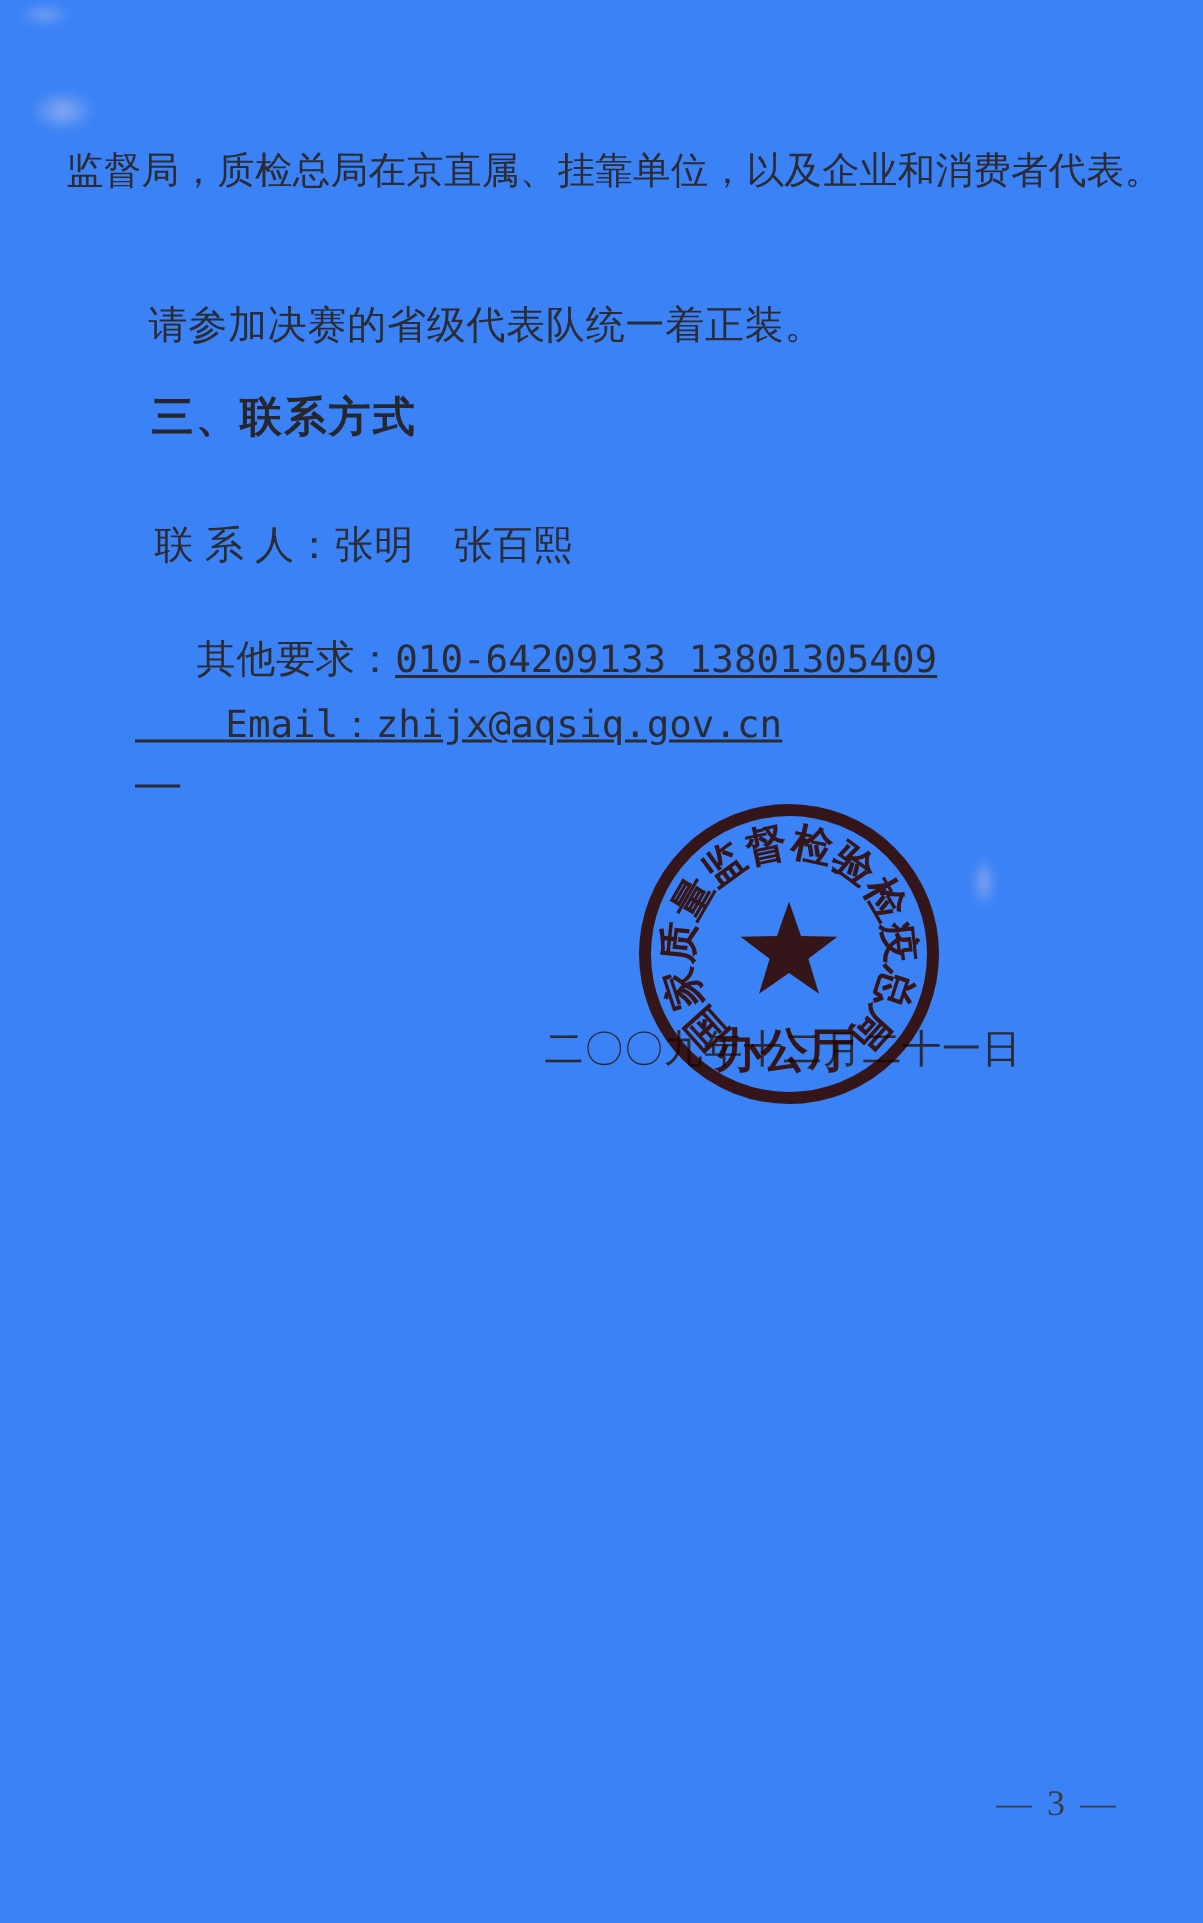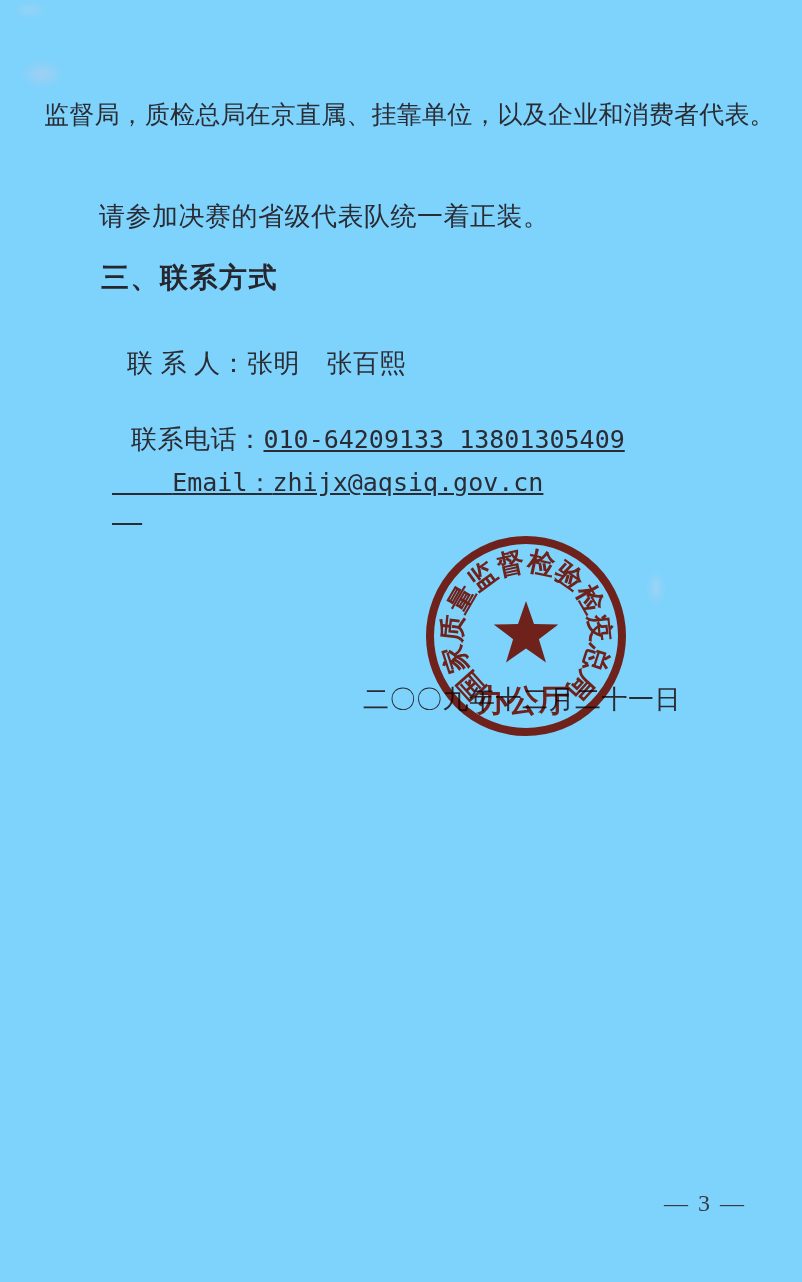--- a/index.html
+++ b/index.html
@@ -1,18 +1,18 @@
 <!DOCTYPE html>
 <html><head>
 <meta charset="utf-8">
 <style>
   html,body{margin:0;padding:0;background:#ffffff;}
   .page{
     position:relative;width:802px;height:1282px;margin:0;
-    background:#7dd3fc;overflow:hidden;
+    background:#3b82f6;overflow:hidden;
     font-family:"Liberation Serif",serif;color:#2b2b33;
   }
   .line{position:absolute;white-space:pre;line-height:1.2;}
   .body-text{font-size:25px;letter-spacing:0.2px;}
   .indent-text{font-size:26px;letter-spacing:0.5px;}
   .kai-bold{font-size:27px;font-weight:bold;letter-spacing:1px;}
   .hei-bold{font-family:"Liberation Sans",sans-serif;font-weight:bold;font-size:28px;letter-spacing:1.5px;color:#26262e;}
   .mono{font-family:"DejaVu Sans Mono",monospace;font-size:25px;letter-spacing:0;text-decoration:underline;}
   .date-line{font-size:26px;letter-spacing:0.5px;color:#2a2a32;z-index:1;}
   .seal{
@@ -42,27 +42,27 @@
   <div class="smudge smudge-3"></div>
 
   <div class="line body-text" style="left:44px;top:100px;">监督局，质检总局在京直属、挂靠单位，以及企业和消费者代表。</div>
 
 
   <div class="line indent-text" style="left:99px;top:201px;">请参加决赛的省级代表队统一着正装。</div>
 
   <div class="line hei-bold" style="left:101px;top:261px;">三、联系方式</div>
 
 
-  <div class="line indent-text" style="left:103px;top:348px;margin-left:24px;">联 系 人：张明　张百熙</div>
+  <div class="line indent-text" style="left:103px;top:348px;">联 系 人：张明　张百熙</div>
 
   <div class="line indent-text" style="left:103px;top:393px;">
-    <span>联系电话：</span><span class="mono">010-64209133 13801305409</span>
+    <span>其他要求：</span><span class="mono">010-64209133 13801305409</span>
   </div>
 
-  <div class="line mono" style="left:112px;top:438px;">
+  <div class="line mono" style="left:90px;top:438px;">
     <span>Email：</span><span>zhijx@aqsiq.gov.cn</span>
   </div>
 
   <div class="line date-line" style="left:363px;top:684px;">二〇〇九年十二月二十一日</div>
 
   <svg class="seal" viewBox="0 0 212 212">
     <circle cx="106" cy="106" r="96" fill="none" stroke="#e0291b" stroke-width="8"></circle>
     <polygon fill="#e0291b" points="106,71 114,94 138.3,94.5 118.9,109.2 126,132.5 106,118.6 86,132.5 93.1,109.2 73.7,94.5 98,94"></polygon>
     <g id="seal-ring-text" font-family="Liberation Sans, sans-serif" font-weight="bold" fill="#e0291b" font-size="27" text-anchor="middle">
         <text transform="translate(51.0,155.5) rotate(228.0)" dominant-baseline="central">国</text>

